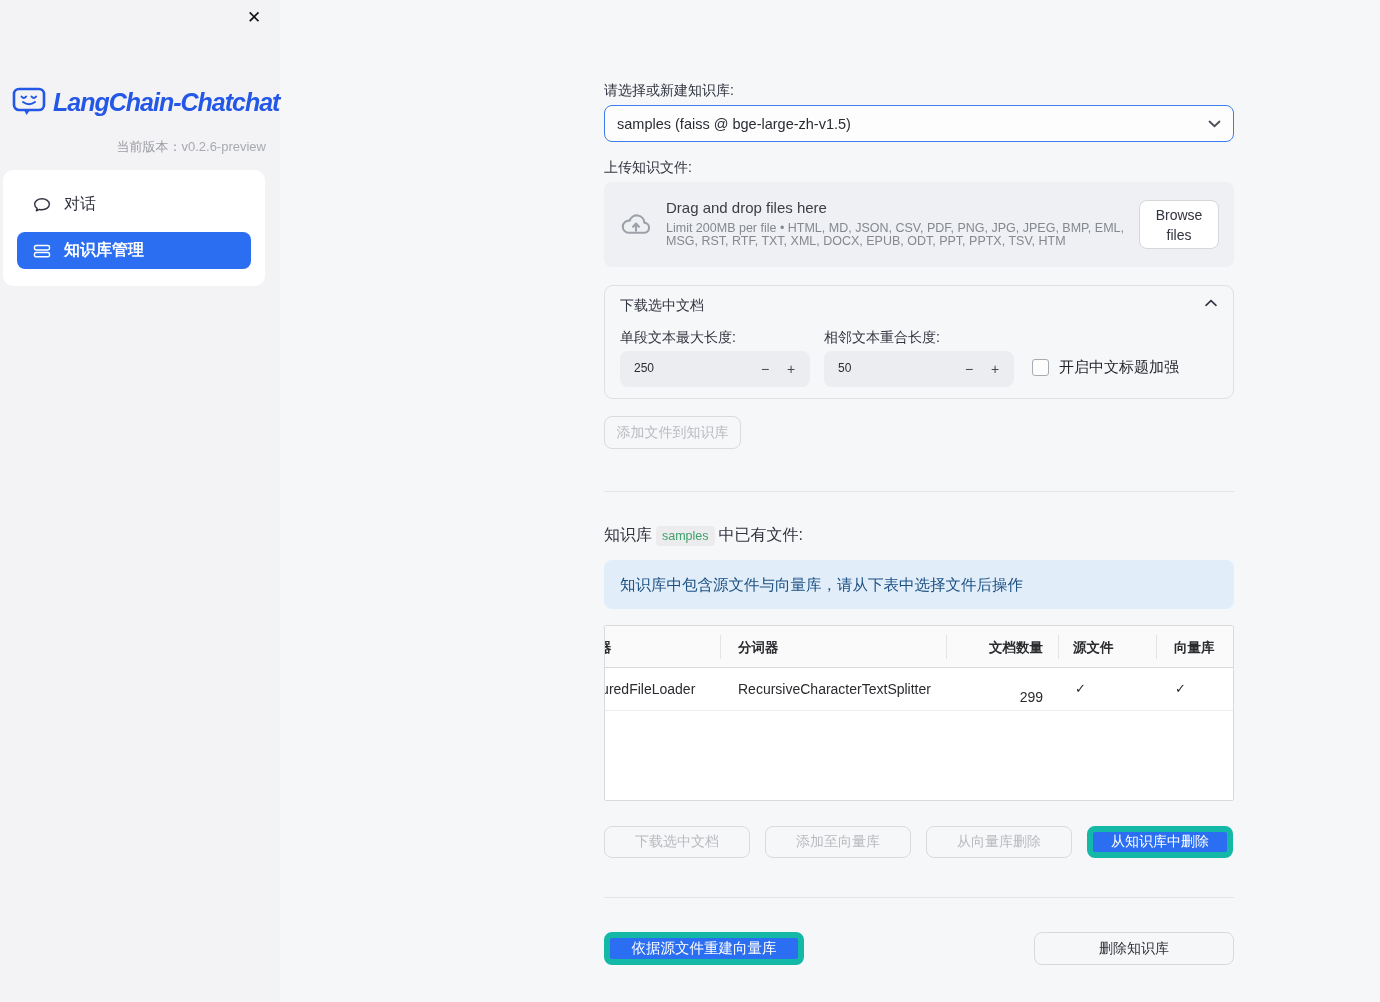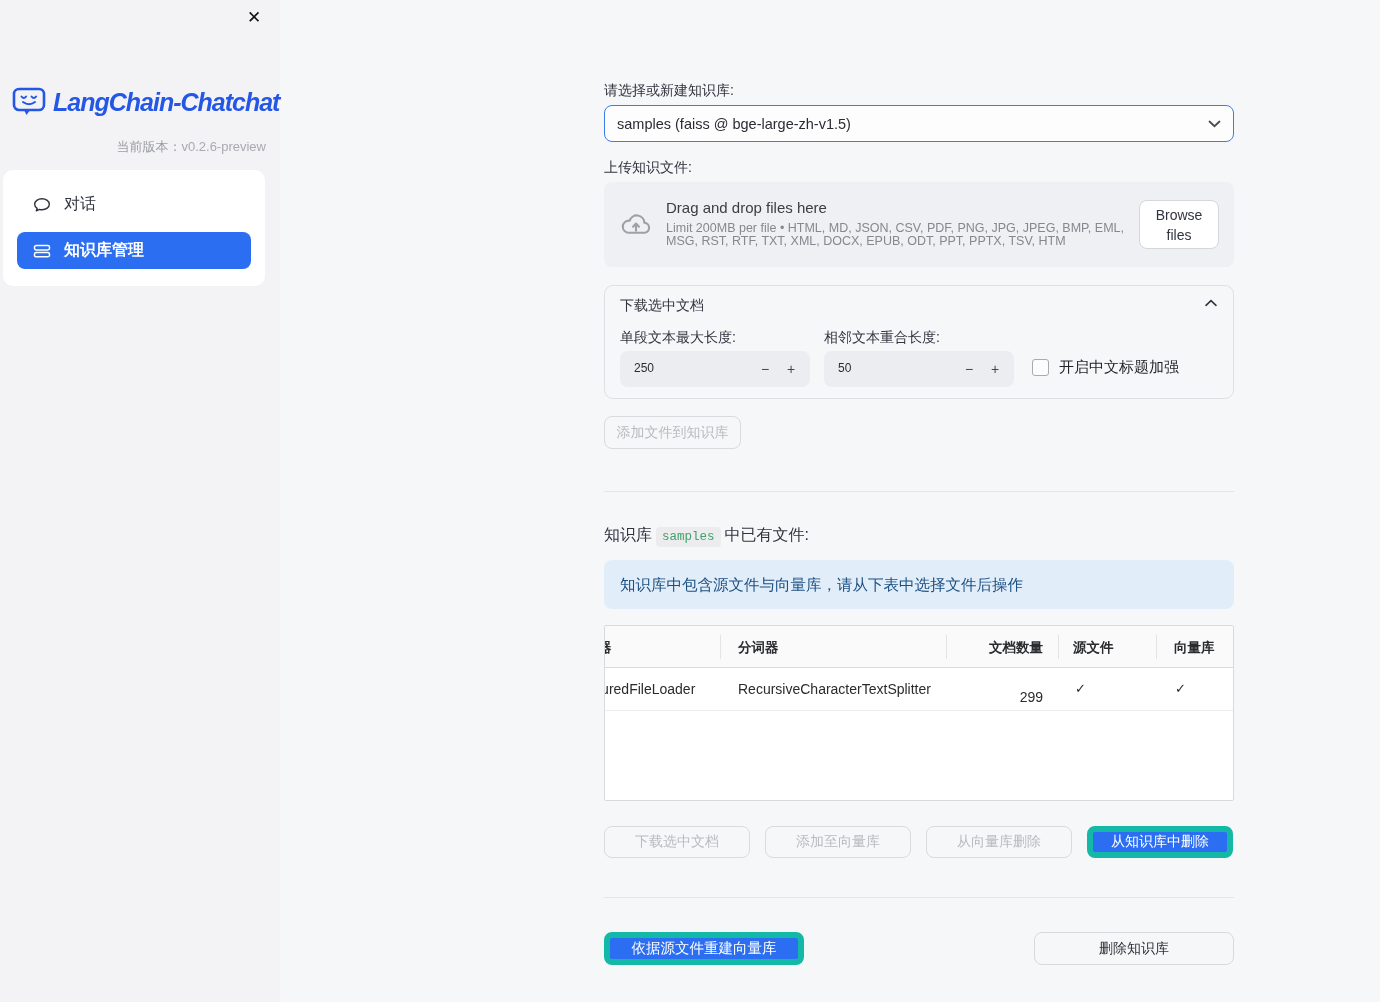--- a/index.html
+++ b/index.html
@@ -105,21 +105,21 @@
   .btn.secondary { background:transparent; border:1px solid #d8d9db; color:#303239; }
   .btn.disabled  { background:transparent; border:1px solid #dadbdd; color:#b9bbbf; }
   .btn.primary   { background:#2b6ef2; border:6px solid #14b8a6; color:#ffffff; }
 
   .add-btn { position:absolute; left:604px; top:416px; width:137px; height:33px; }
 
   .divider { position:absolute; left:604px; width:630px; height:1px; background:#e4e5e7; }
 
   .kb-line { position:absolute; left:604px; top:525px; font-size:16px; color:#31333f; }
   .kb-line code {
-    font-family:Liberation Mono, monospace;
+    font-family:Liberation Sans, sans-serif;
     font-size:12.5px; color:#3fa16c; background:#ececee;
     padding:3px 6px; border-radius:4px; margin:0 4px;text-align:center;
   }
 
   .info-box {
     position:absolute; left:604px; top:560px; width:630px; height:49px;
     background:#e2edfa; border-radius:8px; color:#1a5082;
     font-size:15.5px; line-height:49px; padding-left:16px;
   }
 

